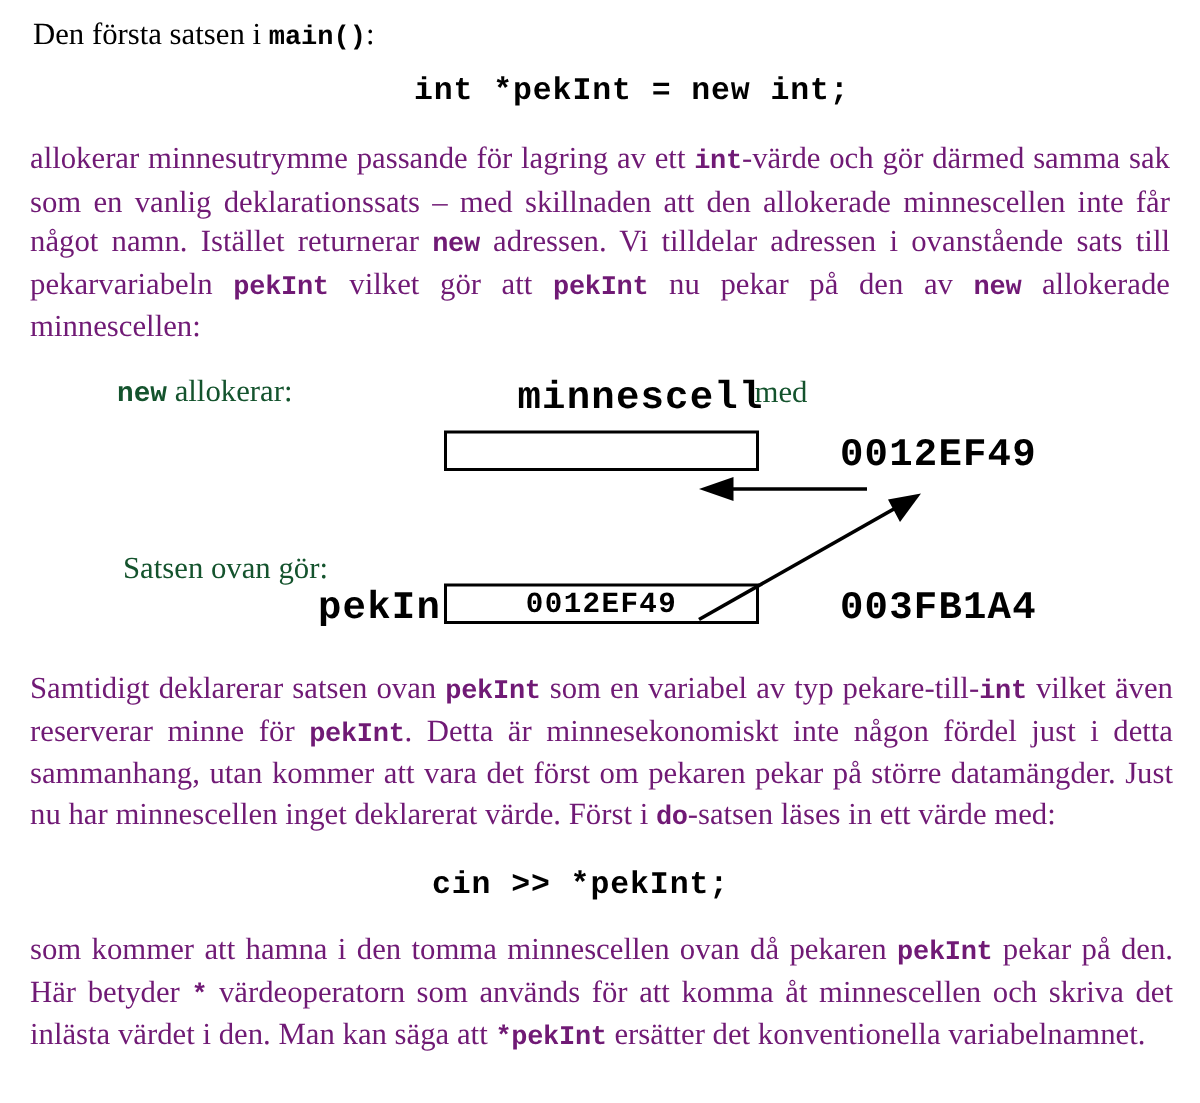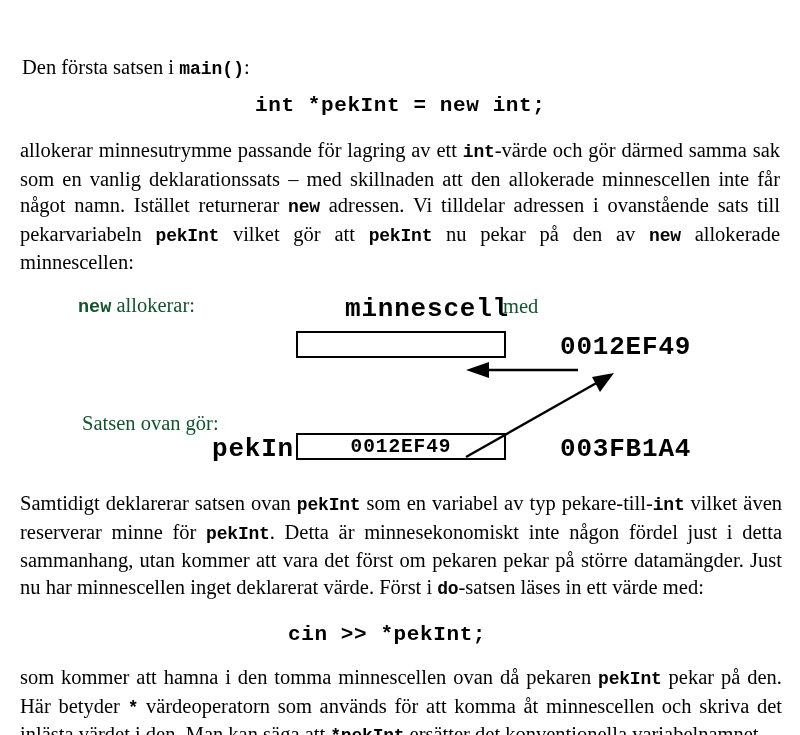--- a/index.html
+++ b/index.html
@@ -12,31 +12,30 @@
     background: #ffffff;
     font-family: "Liberation Serif", serif;
     color: #000000;
     position: relative;
     overflow: hidden;
   }
   .page {
     position: relative;
     width: 800px;
     height: 651px;
-    margin-top: 44px;
   }
   
   .para {
     position: absolute;
     font-family: "Liberation Serif", serif;
     font-size: 20.5px;
     line-height: 26.5px;
     text-align: justify;
     text-justify: inter-word;
-    color: #000000;
+    color: #701a75;
   }
   .para .mono {
     font-family: "Liberation Mono", monospace;
     font-weight: bold;
     font-size: 18px;
     letter-spacing: -0.2px;
   }
   .lead {
     position: absolute;
     left: 22px;
@@ -112,21 +111,21 @@
 </style>
 </head>
 <body>
 
 <div class="page">
 
   <div class="lead">
     <span>Den första satsen i </span><span class="mono">main()</span><span>:</span>
   </div>
 
-  <div class="codeline" style="left:255px; top:50px;">int *pekInt = new int;</div>
+  <div class="codeline" style="left:276px; top:50px;">int *pekInt = new int;</div>
 
   <div class="para" id="para1" style="left:20px; top:93px; width:760px;"><span>allokerar minnesutrymme passande för lagring av ett </span><span class="mono">int</span><span>-värde och gör därmed samma sak som en vanlig deklarationssats – med skillnaden att den allokerade minnescellen inte får något namn. Istället returnerar </span><span class="mono">new</span><span> adressen. Vi tilldelar adressen i ovanstående sats till pekarvariabeln </span><span class="mono">pekInt</span><span> vilket gör att </span><span class="mono">pekInt</span><span> nu pekar på den av </span><span class="mono">new</span><span> allokerade minnescellen:</span></div>
 
   <div class="diagram">
 
     <div class="dg-label" style="left:78px; top:10px;">
       <span class="mono" style="font-size:18.5px;">new</span><span> allokerar:</span>
     </div>
 
     <div class="dg-mono" style="left:345px; top:10px;">minnescell</div>

